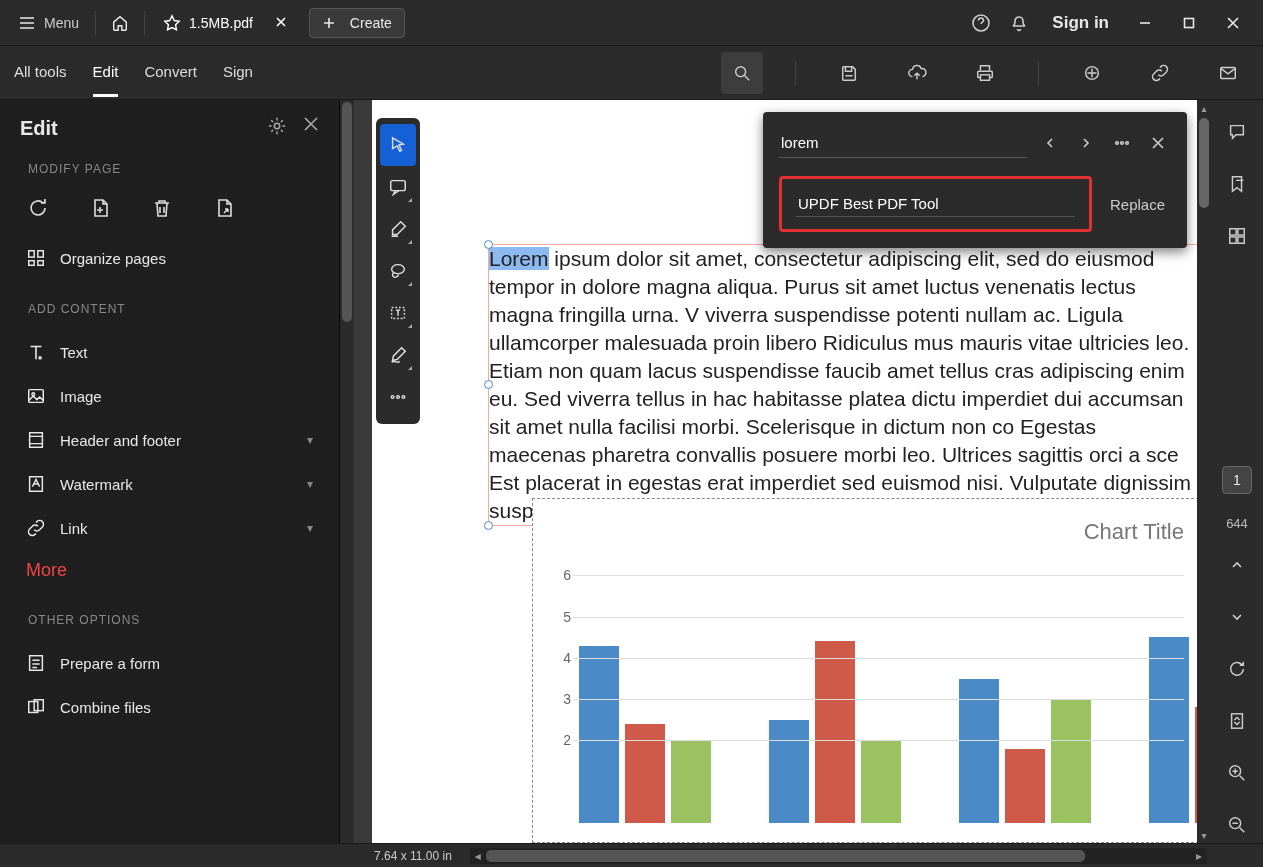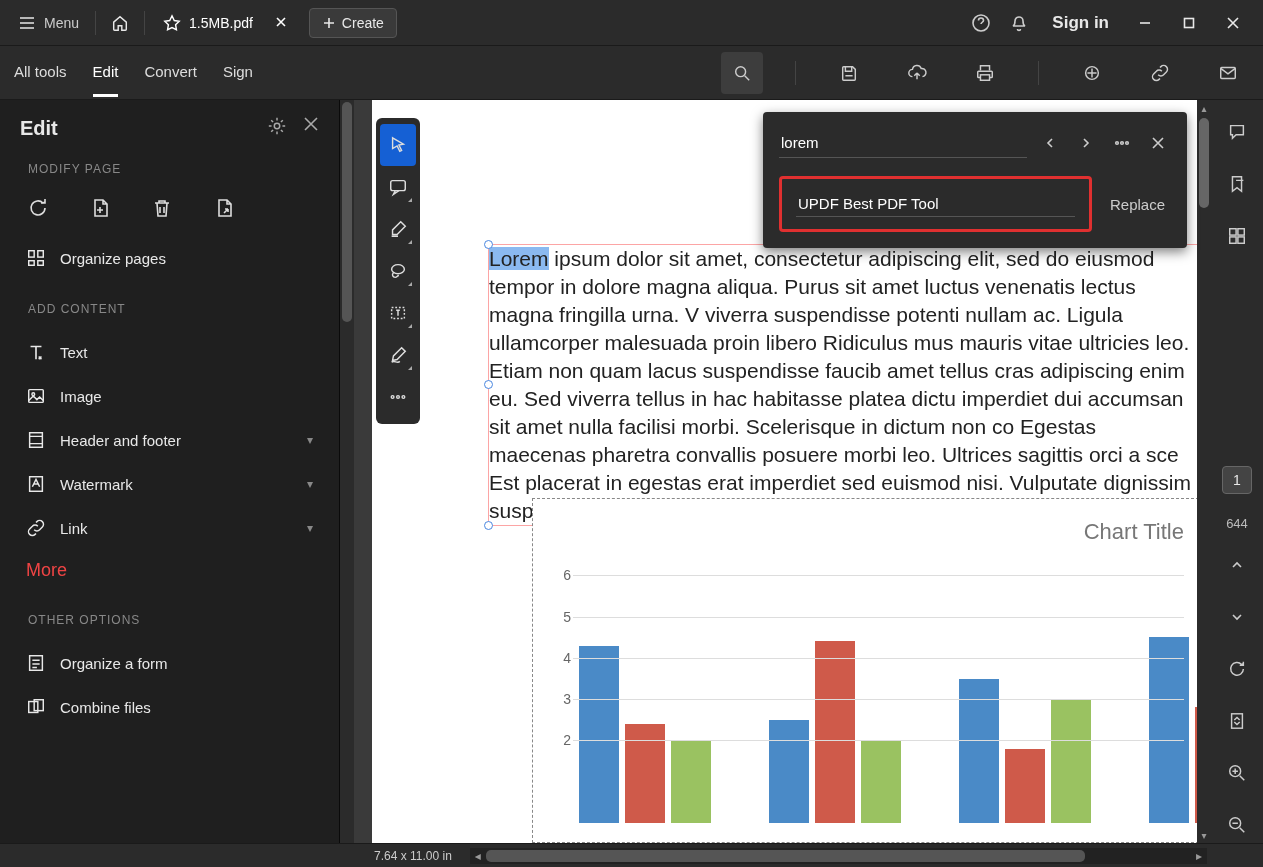--- a/index.html
+++ b/index.html
@@ -5,21 +5,21 @@
 *{box-sizing:border-box;margin:0;padding:0;font-family:'Segoe UI',Arial,sans-serif}
 body{background:#1f1f1f;color:#e8e8e8;width:1263px;height:867px;overflow:hidden;position:relative}
 .titlebar{height:46px;background:#2b2b2b;display:flex;align-items:center;padding:0 8px;border-bottom:1px solid #1a1a1a}
 .hamburger{display:flex;align-items:center;gap:8px;padding:0 10px;height:32px;cursor:pointer}
 .hamburger svg{width:18px;height:18px}
 .menu-text{font-size:14px;color:#ccc}
 .vbar{width:1px;height:24px;background:#444;margin:0 6px}
 .home-btn{width:36px;height:36px;display:flex;align-items:center;justify-content:center;cursor:pointer}
 .tab{display:flex;align-items:center;gap:8px;padding:0 12px;height:32px;color:#fff;font-size:14px}
 .tab-close{margin-left:14px;cursor:pointer}
-.create-btn{display:flex;align-items:center;gap:6px;background:#3a3a3a;border:1px solid #555;border-radius:4px;padding:6px 12px;margin-left:10px;cursor:pointer;font-size:14px;color:#e8e8e8}
+.create-btn{display:flex;align-items:center;gap:14px;background:#3a3a3a;border:1px solid #555;border-radius:4px;padding:6px 12px;margin-left:10px;cursor:pointer;font-size:14px;color:#e8e8e8}
 .spacer{flex:1}
 .title-icon{width:38px;height:38px;display:flex;align-items:center;justify-content:center;cursor:pointer;color:#ccc}
 .signin{font-size:17px;font-weight:600;margin:0 14px;cursor:pointer}
 .winbtn{width:44px;height:38px;display:flex;align-items:center;justify-content:center;cursor:pointer}
 
 .menubar{height:54px;background:#2b2b2b;display:flex;align-items:center;padding:0 14px;gap:26px;border-bottom:1px solid #1a1a1a}
 .menu-item{font-size:15px;color:#ddd;cursor:pointer;padding:14px 0;border-bottom:3px solid transparent}
 .menu-item.active{border-bottom-color:#fff;color:#fff}
 .menubar .spacer{flex:1}
 .tool-btn{width:42px;height:42px;display:flex;align-items:center;justify-content:center;cursor:pointer;border-radius:4px;color:#ccc}
@@ -292,21 +292,21 @@
       <span>Link</span>
       <span class="chev">▾</span>
     </div>
     <div class="more-link">More</div>
     <div class="section-label">OTHER OPTIONS</div>
     <div class="side-item">
       <svg viewBox="0 0 22 22">
           <rect x="4" y="3" width="14" height="16"></rect>
           <path d="M7 8h8M7 12h8M7 16h5"></path>
         </svg>
-      <span>Organize a form</span>
+      <span>Prepare a form</span>
     </div>
     <div class="side-item">
       <svg viewBox="0 0 22 22">
           <rect x="3" y="5" width="10" height="12"></rect>
           <rect x="9" y="3" width="10" height="12"></rect>
         </svg>
       <span>Combine files</span>
     </div>
   </div>
   <div class="sidescroll">

